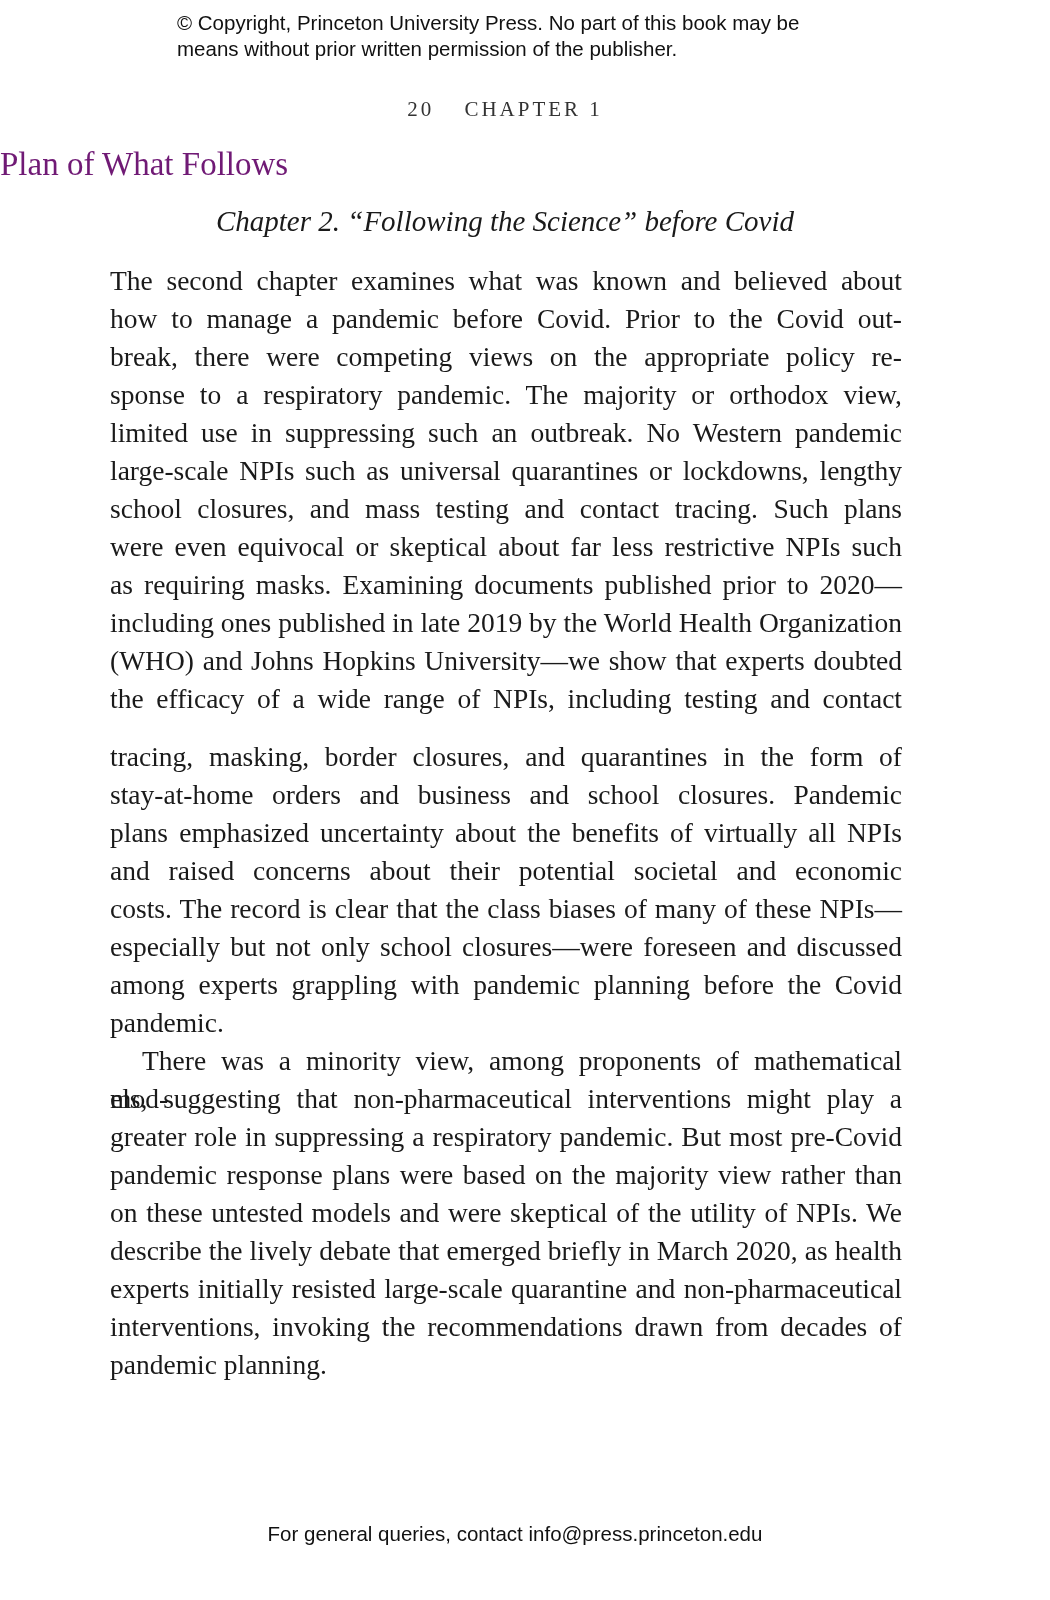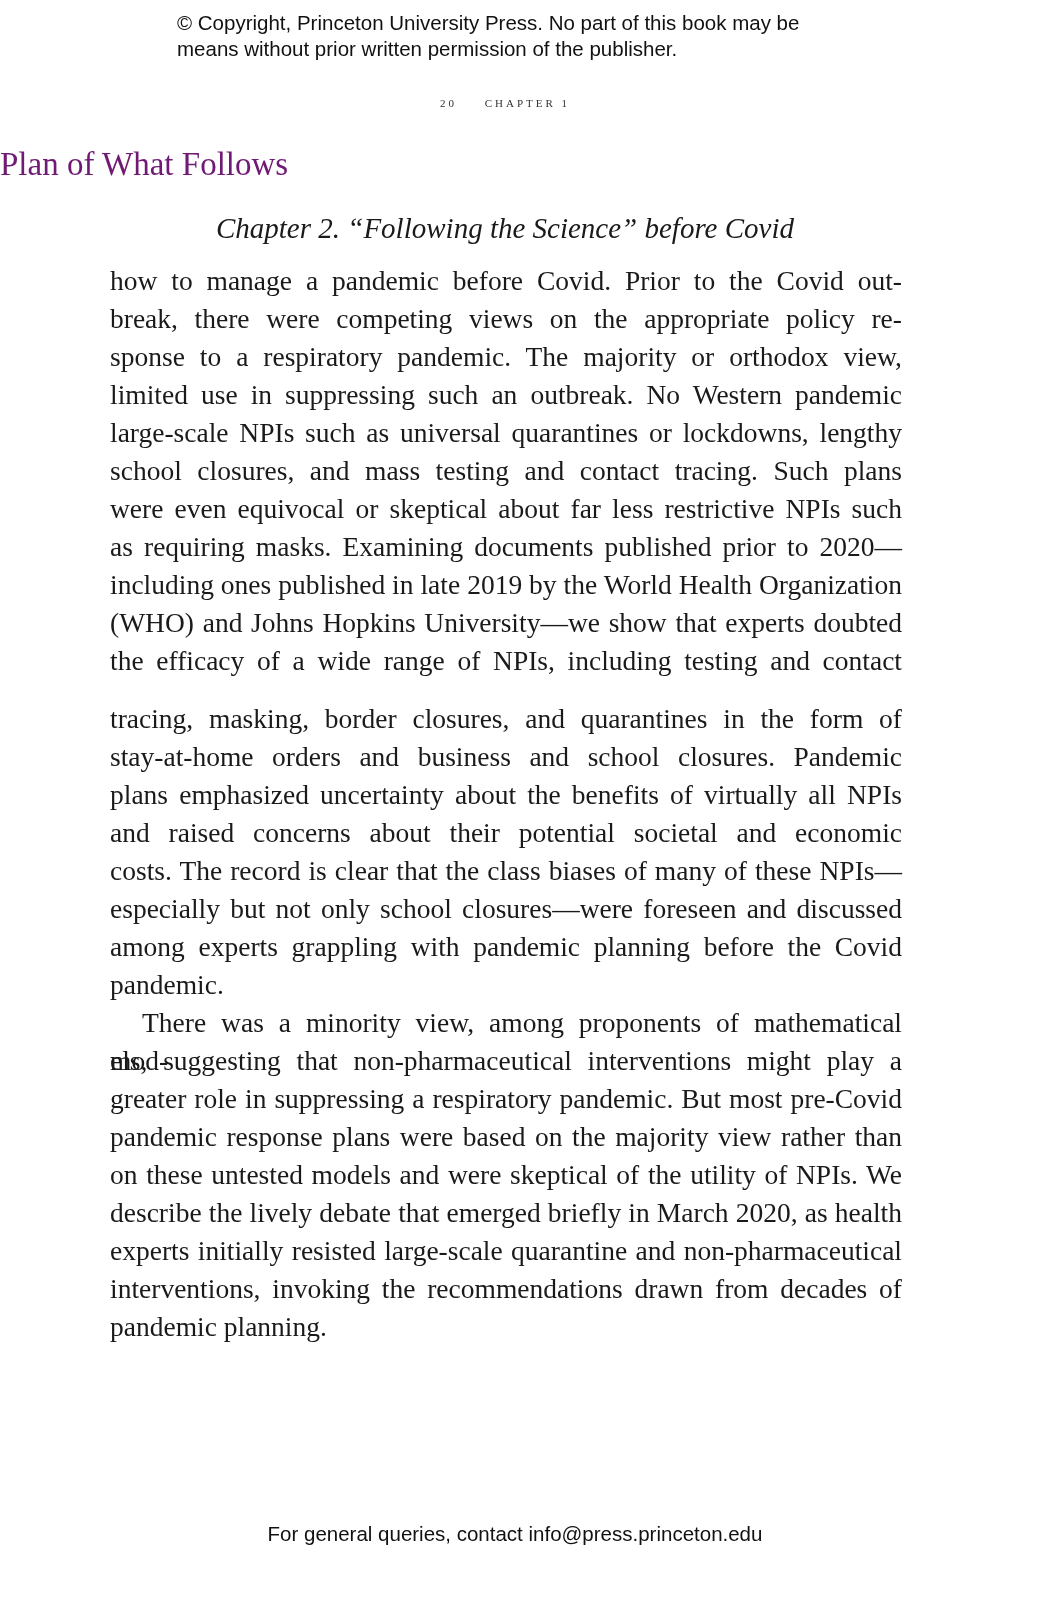--- a/index.html
+++ b/index.html
@@ -1,24 +1,24 @@
 <!DOCTYPE html>
 <html><head>
 <meta charset="utf-8">
 <style>
   html, body { margin: 0; padding: 0; background: #ffffff; }
   body { width: 1050px; height: 1600px; position: relative; overflow: hidden; color: #1a1a1a; }
   .copyright { position: absolute; left: 177px; top: 10px; width: 720px;
     font-family: "Liberation Sans", sans-serif; font-size: 20.5px; line-height: 26px; color: #111; }
   .running-head { position: absolute; left: 0; width: 1010px; top: 97px; text-align: center;
-    font-family: "Liberation Serif", serif; font-size: 11px; letter-spacing: 3px; color: #333; }
+    font-family: "Liberation Serif", serif; font-size: 21px; letter-spacing: 3px; color: #333; }
   .running-head .pg { margin-right: 22px; }
   .section-title { position: absolute; left: 0; width: 1010px; top: 146px; text-align: left;
     font-family: "Liberation Serif", serif; font-size: 33px; color: #701a75; }
-  .subsection-title { position: absolute; left: 0; width: 1010px; top: 212px; text-align: center;
+  .subsection-title { position: absolute; left: 0; width: 1010px; top: 205px; text-align: center;
     font-family: "Liberation Serif", serif; font-style: italic; font-size: 29px; color: #1a1a1a; }
   .body { position: absolute; left: 110px; top: 262px; width: 792px;
     font-family: "Liberation Serif", serif; font-size: 27.5px; line-height: 38px; color: #1a1a1a; }
   .line { display: block; white-space: nowrap; text-align: justify; text-align-last: justify; height: 38px; }
   .line.last { text-align-last: left; }
   .line.indent { text-indent: 32px; }
   .footer { position: absolute; left: 0; width: 1030px; top: 1522px; text-align: center;
     font-family: "Liberation Sans", sans-serif; font-size: 20.5px; color: #111; }
 </style>
 </head>
@@ -32,20 +32,21 @@
 <div class="running-head">
   <span class="pg">20</span>
   <span>CHAPTER 1</span>
 </div>
 
 <div class="section-title">Plan of What Follows</div>
 <div class="subsection-title">Chapter 2. “Following the Science” before Covid</div>
 
 <div class="body">
   <div>
+    <span class="line" style="white-space: normal;">The second chapter examines what was known and believed about</span>
     <span class="line" style="white-space: normal;">how to manage a pandemic before Covid. Prior to the Covid out-</span>
     <span class="line" style="white-space: normal;">break, there were competing views on the appropriate policy re-</span>
     <span class="line" style="white-space: normal;">sponse to a respiratory pandemic. The majority or orthodox view,</span>
     <span class="line" style="white-space: normal;">limited use in suppressing such an outbreak. No Western pandemic</span>
     <span class="line" style="white-space: normal;">large-scale NPIs such as universal quarantines or lockdowns, lengthy</span>
     <span class="line" style="white-space: normal;">school closures, and mass testing and contact tracing. Such plans</span>
     <span class="line" style="white-space: normal;">were even equivocal or skeptical about far less restrictive NPIs such</span>
     <span class="line" style="white-space: normal;">as requiring masks. Examining documents published prior to 2020—</span>
     <span class="line" style="white-space: normal;">including ones published in late 2019 by the World Health Organization</span>
     <span class="line" style="white-space: normal;">(WHO) and Johns Hopkins University—we show that experts doubted</span>

